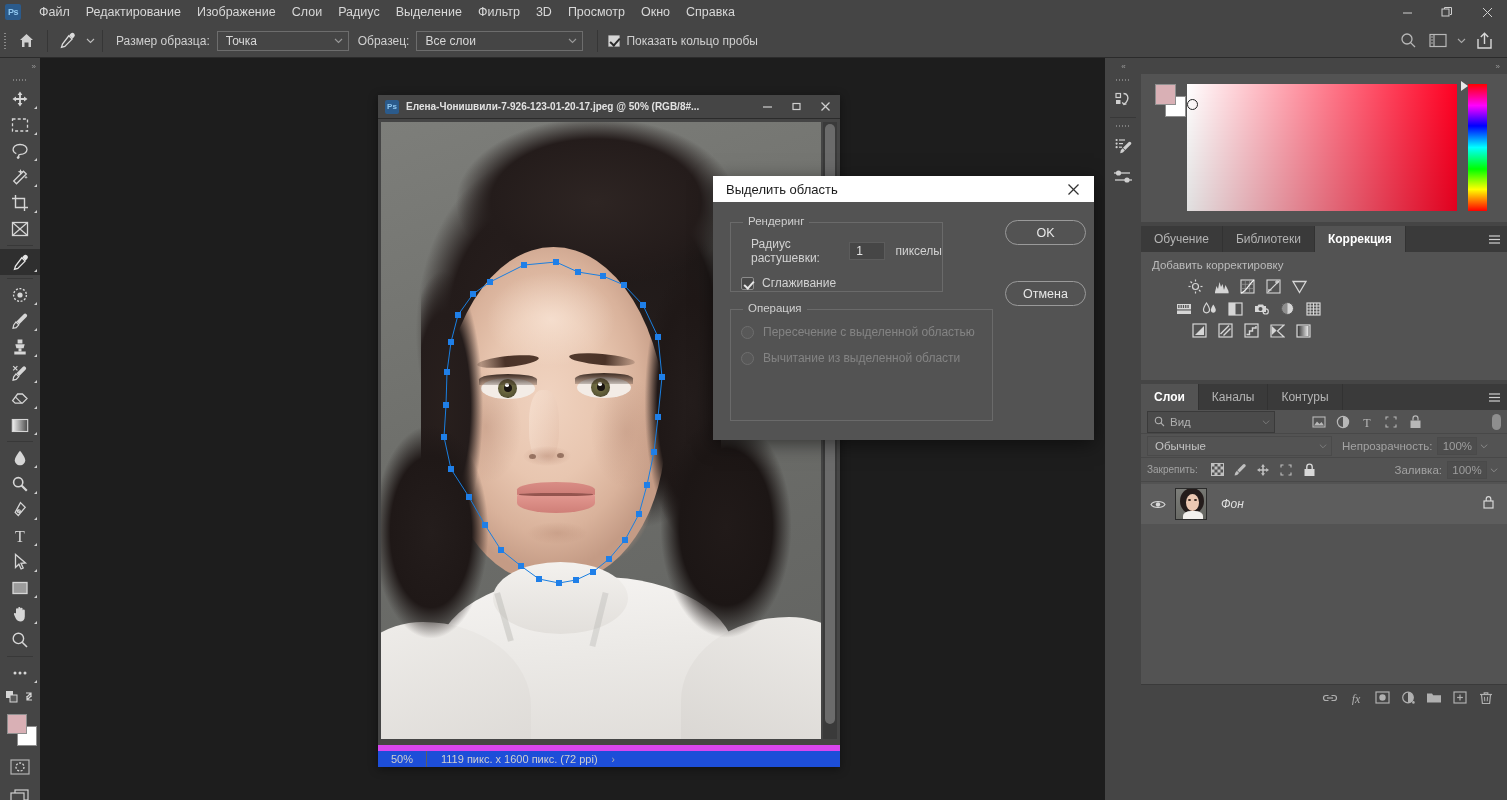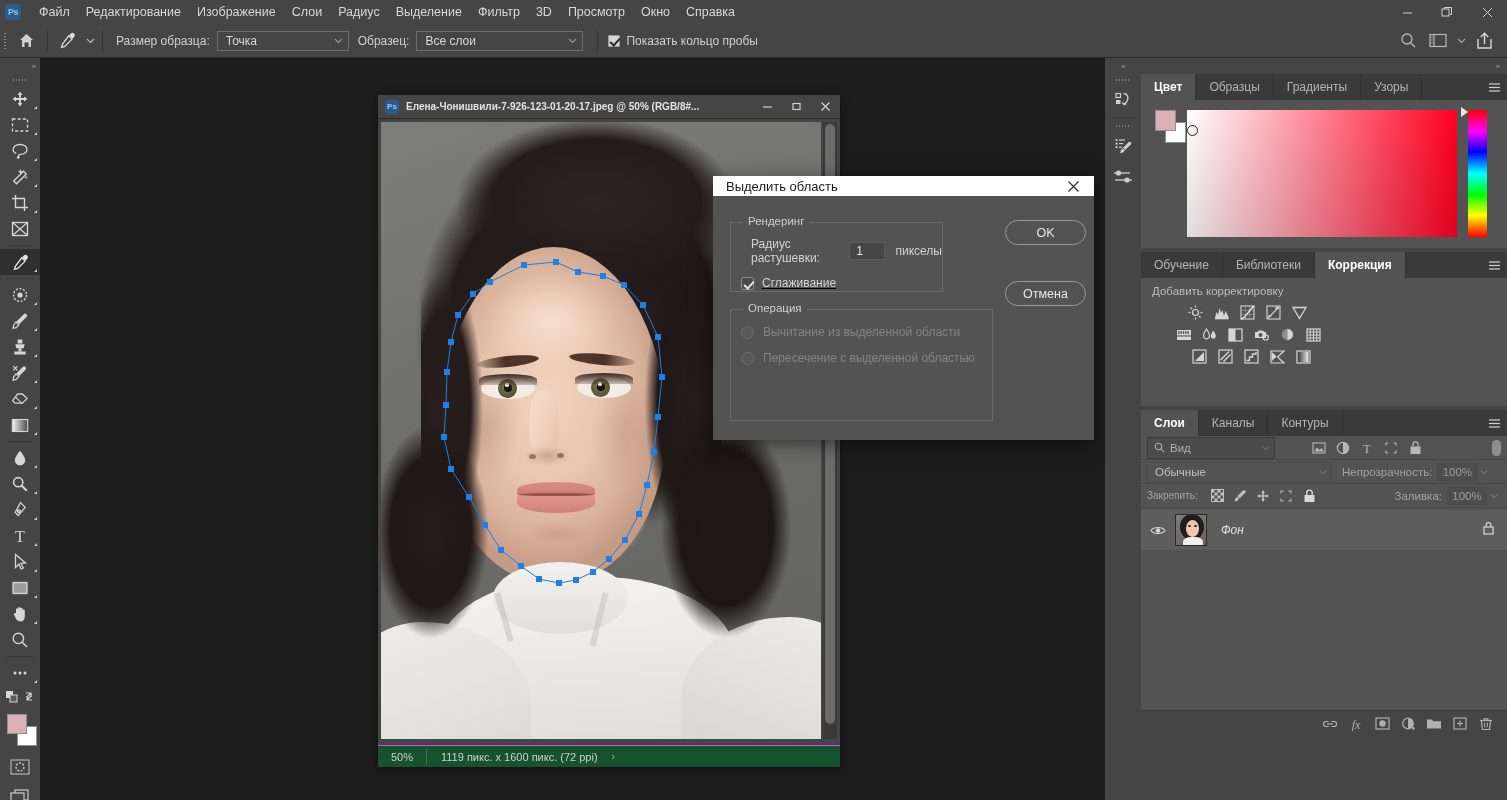--- a/index.html
+++ b/index.html
@@ -147,21 +147,21 @@
   .dbtn {
     width: 29px; height: 24px; display: flex; align-items: center; justify-content: center;
     color: #cfcfcf; font-size: 10px;
   }
   #doc-canvas {
     position: absolute; left: 3px; top: 27px; width: 440px; height: 617px;
     overflow: hidden; background: #6a6a68;
   }
   #doc-status {
     position: absolute; left: 0; bottom: 0; width: 462px; height: 22px;
-    background: #14532d; display: flex; align-items: center; border-top: 1px solid #d946ef;
+    background: #1d4ed8; display: flex; align-items: center; border-top: 6px solid #d946ef;
   }
   #zoom-val {
     width: 48px; text-align: center; font-size: 11px; color: #cfcfcf;
   }
   #status-div { width: 1px; height: 16px; background: #5e5e5e; }
   #doc-dims { font-size: 11px; color: #cfcfcf; margin-left: 14px; }
   #doc-arrow { font-size: 10px; color: #b0b0b0; margin-left: 14px; }
   #doc-vscroll {
     position: absolute; right: 3px; top: 27px; width: 14px; height: 617px;
     background: #3a3a3a;
@@ -308,41 +308,41 @@
     padding-right: 8px; border-top: 1px solid #3a3a3a;
   }
   .lf-btn { width: 26px; height: 26px; display: flex; align-items: center; justify-content: center; }
 
   
   #dialog {
     position: absolute; left: 713px; top: 176px; width: 381px; height: 264px;
     background: #535353; box-shadow: 0 4px 18px rgba(0,0,0,.5);
   }
   #dlg-title {
-    height: 20px; background: #ffffff; display: flex; align-items: center;
+    height: 26px; background: #ffffff; display: flex; align-items: center;
     padding: 0 8px 0 13px;
   }
   #dlg-title-text { font-size: 13px; color: #1a1a1a; }
   #dlg-close {
     margin-left: auto; width: 26px; height: 26px;
     display: flex; align-items: center; justify-content: center; color: #333; font-size: 15px;
   }
   .fieldset {
     position: absolute; border: 1px solid #6a6a6a;
   }
   .fs-legend {
     position: absolute; top: -8px; left: 12px; background: #535353;
     padding: 0 5px; font-size: 11.5px; color: #cfcfcf;
   }
   .dlg-label { font-size: 12px; color: #d2d2d2; }
   #feather-input {
     width: 42px; height: 18px; background: #464646; border: 1px solid #5c5c5c;
     color: #e4e4e4; font-size: 12px; display: flex; align-items: center; padding-left: 6px;
   }
-  #anti-check { display: flex; align-items: center; text-decoration: underline; }
+  #anti-check { display: flex; align-items: center; }
   .dcbox {
     width: 13px; height: 13px; background: #4a4a4a; border: 1px solid #8c8c8c;
     margin-right: 8px; position: relative; border-radius: 2px;
   }
   .dcbox::after {
     content: ""; position: absolute; left: 4px; top: 1px;
     width: 4px; height: 8px; border: solid #e8e8e8;
     border-width: 0 2px 2px 0; transform: rotate(42deg);
   }
   .radio-row { display: flex; align-items: center; height: 26px; }
@@ -825,25 +825,25 @@
         <span class="dcbox"></span>
         <span class="dlg-label">Сглаживание</span>
       </div>
     </div>
 
     <div class="fieldset" style="left:17px;top:133px;width:263px;height:112px;">
       <div class="fs-legend">Операция</div>
       <div style="padding:9px 0 0 10px;">
         <div class="radio-row off">
           <span class="rbox"></span>
-          <span class="dlg-label">Вычитание из выделенной области</span>
+          <span class="dlg-label">Пересечение с выделенной областью</span>
         </div>
         <div class="radio-row off">
           <span class="rbox"></span>
-          <span class="dlg-label">Пересечение с выделенной областью</span>
+          <span class="dlg-label">Вычитание из выделенной области</span>
         </div>
       </div>
     </div>
 
     <div class="dlg-btn" style="position:absolute;left:292px;top:44px;">OK</div>
     <div class="dlg-btn" style="position:absolute;left:292px;top:78px;margin-top:27px;">Отмена</div>
   </div>
 </div>
 
 <div id="dockstrip">
@@ -881,33 +881,20 @@
         <line x1="2" y1="11" x2="19" y2="11" stroke="#cfcfcf" stroke-width="1.3"></line>
         <circle cx="14" cy="11" r="2.6" fill="#cfcfcf"></circle>
       </svg>
     </div>
   </div>
 </div>
 
 <div id="rightdock">
   <div id="rd-collapse">»</div>
 
-  <div class="panel-tabs">
-    <div class="ptab active">Цвет</div>
-    <div class="ptab">Образцы</div>
-    <div class="ptab">Градиенты</div>
-    <div class="ptab">Узоры</div>
-    <div class="ptab-menu">
-      <svg width="13" height="11" viewBox="0 0 13 11">
-          <line x1="1" y1="2" x2="12" y2="2" stroke="#cfcfcf" stroke-width="1.2"></line>
-          <line x1="1" y1="5.5" x2="12" y2="5.5" stroke="#cfcfcf" stroke-width="1.2"></line>
-          <line x1="1" y1="9" x2="12" y2="9" stroke="#cfcfcf" stroke-width="1.2"></line>
-        </svg>
-    </div>
-  </div>
   <div class="panel-body" id="color-panel-body">
     <div id="cp-swatch-bg"></div>
     <div id="cp-swatch-fg" style="background: rgb(217, 176, 181);"></div>
     <div id="cp-field" style="background:linear-gradient(to right,#ffffff,#ff0022),linear-gradient(to bottom,rgba(255,255,255,0),rgba(0,0,0,.12));background-blend-mode:multiply;"></div>
     <div id="cp-marker"></div>
     <div id="cp-hue"></div>
     <div id="cp-hue-marker"></div>
   </div>
 
   <div class="panel-tabs" style="margin-top:4px;">

